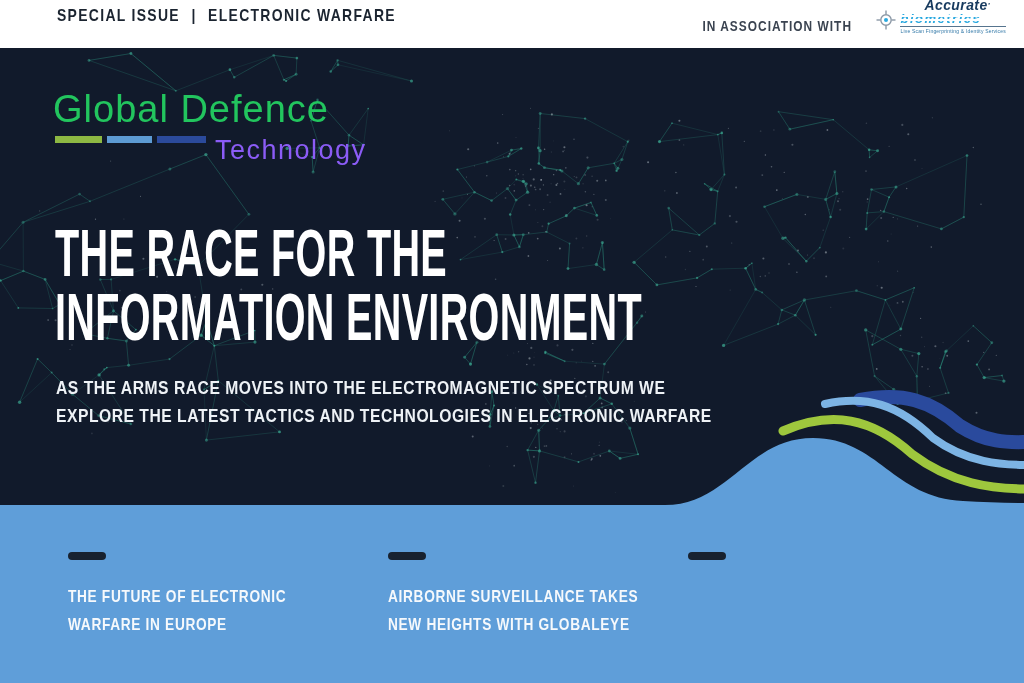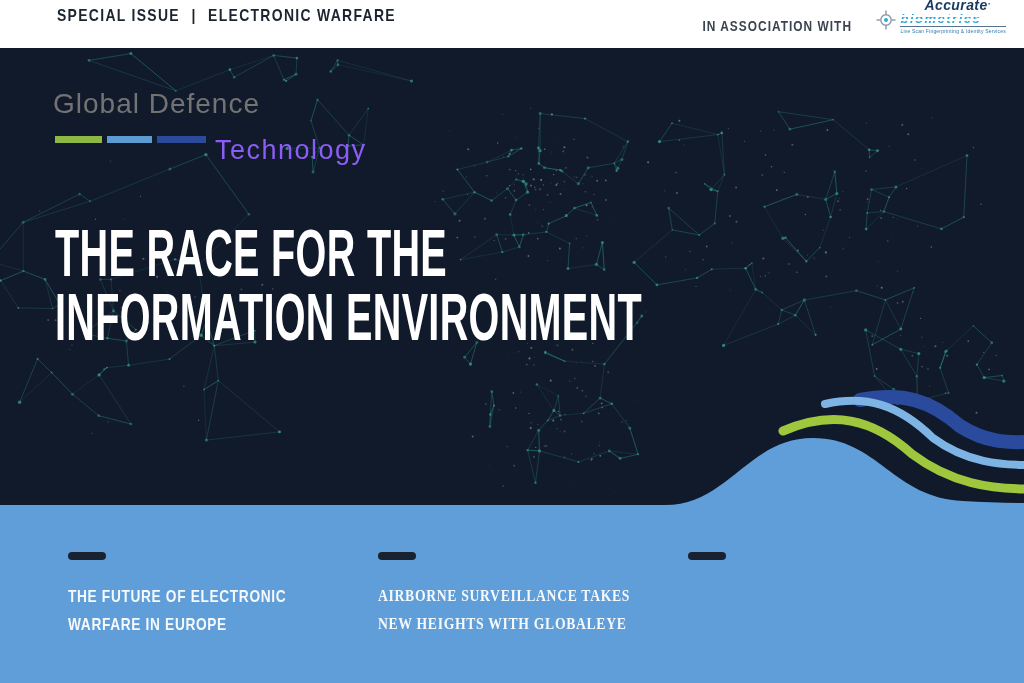--- a/index.html
+++ b/index.html
@@ -27,39 +27,39 @@
   .scan-a { top:3px; } .scan-b { top:7px; }
   .sp-rule { width:100%; height:1px; background:#56748e; margin-top:1px; }
   .sp-tag { font-size:5px; color:#3379a8; letter-spacing:0.2px; white-space:nowrap; margin-top:1px; }
 
   
   .cover { position:absolute; left:0; top:48px; width:1024px; height:635px; background:#111a2b; overflow:hidden; }
   .plexus, .waves { position:absolute; left:0; top:0; width:1024px; height:635px; pointer-events:none; }
   .plexus { z-index:1; } .waves { z-index:3; }
 
   .brand { position:absolute; z-index:2; left:53px; top:0; }
-  .brand-name { position:absolute; left:0; top:40px; color:#737373; font-size:28px; letter-spacing:1px; white-space:nowrap; font-weight:normal; }
+  .brand-name { position:absolute; left:0; top:40px; color:#22c55e; font-size:38px; letter-spacing:1px; white-space:nowrap; font-weight:normal; }
   .brand-bars { position:absolute; left:2px; top:88px; display:flex; gap:5px; }
   .brand-bars i { display:block; height:7px; }
   .bar-green { width:47px; background:#8db843; }
   .bar-lblue { width:45px; background:#5d9bd3; }
   .bar-dblue { width:49px; background:#2b4a9b; }
   .brand-sub { position:absolute; left:162px; top:87px; color:#8b5cf6; font-size:27px; letter-spacing:1.5px; white-space:nowrap; }
 
   .hero-title { position:absolute; z-index:2; left:55px; top:173px; }
   .title-line { font-weight:bold; font-size:66px; line-height:64px; letter-spacing:0.5px; color:#ffffff;
                 transform:scaleX(0.60); transform-origin:left top; white-space:nowrap; }
   .hero-dek { position:absolute; z-index:2; left:56px; top:326px; }
   .dek-line { font-weight:bold; font-size:18px; line-height:28px; letter-spacing:0.6px; color:#eef2f6;
               transform:scaleX(0.87); transform-origin:left top; white-space:nowrap; }
 
   
   .teasers { position:absolute; z-index:4; left:0; top:500px; width:1024px; height:135px; }
   .teaser { position:absolute; top:0; cursor:pointer; }
-  .teaser-1 { left:68px; } .teaser-2 { left:378px;font-family:Liberation Serif, serif; } .teaser-3 { left:688px; }
+  .teaser-1 { left:68px; } .teaser-2 { left:388px; } .teaser-3 { left:688px; }
   .teaser-dash { width:38px; height:8px; border-radius:4px; background:#182230; margin-top:4px; }
   .teaser-text { margin-top:22px; }
   .teaser-line { font-weight:bold; font-size:16.5px; line-height:28px; letter-spacing:0.8px; color:#f6f9fc;
                  transform:scaleX(0.83); transform-origin:left top; white-space:nowrap; }
 </style>
 </head>
 <body>
 
 <div class="page">
 
@@ -1056,20 +1056,24 @@
         <i class="bar-dblue"></i>
       </div>
       <div class="brand-sub">Technology</div>
     </div>
 
     <div class="hero-title">
       <div class="title-line">THE RACE FOR THE</div>
       <div class="title-line">INFORMATION ENVIRONMENT</div>
     </div>
 
+    <div class="hero-dek">
+      <div class="dek-line">AS THE ARMS RACE MOVES INTO THE ELECTROMAGNETIC SPECTRUM WE</div>
+      <div class="dek-line">EXPLORE THE LATEST TACTICS AND TECHNOLOGIES IN ELECTRONIC WARFARE</div>
+    </div>
 
     <svg class="waves" viewBox="0 0 1024 635">
       <path d="M0 457 L665 457 C728 457 748 390 813 390 C878 390 893 450 963 453 C983 454 1004 455 1024 455 L1024 635 L0 635 Z" fill="#5f9ed9"></path>
       <path d="M860 352 C903 344 930 352 960 378 C990 397 1014 394 1028 394" fill="none" stroke="#2a4a9d" stroke-width="14" stroke-linecap="round"></path>
       <path d="M825 356 C866 347 898 356 933 390 C967 415 1002 417 1028 417" fill="none" stroke="#7db4e4" stroke-width="8" stroke-linecap="round"></path>
       <path d="M783 383 C832 362 872 370 912 406 C952 436 992 441 1028 441" fill="none" stroke="#9ec73d" stroke-width="9" stroke-linecap="round"></path>
     </svg>
 
     <div class="teasers">
       <div class="teaser teaser-1">

